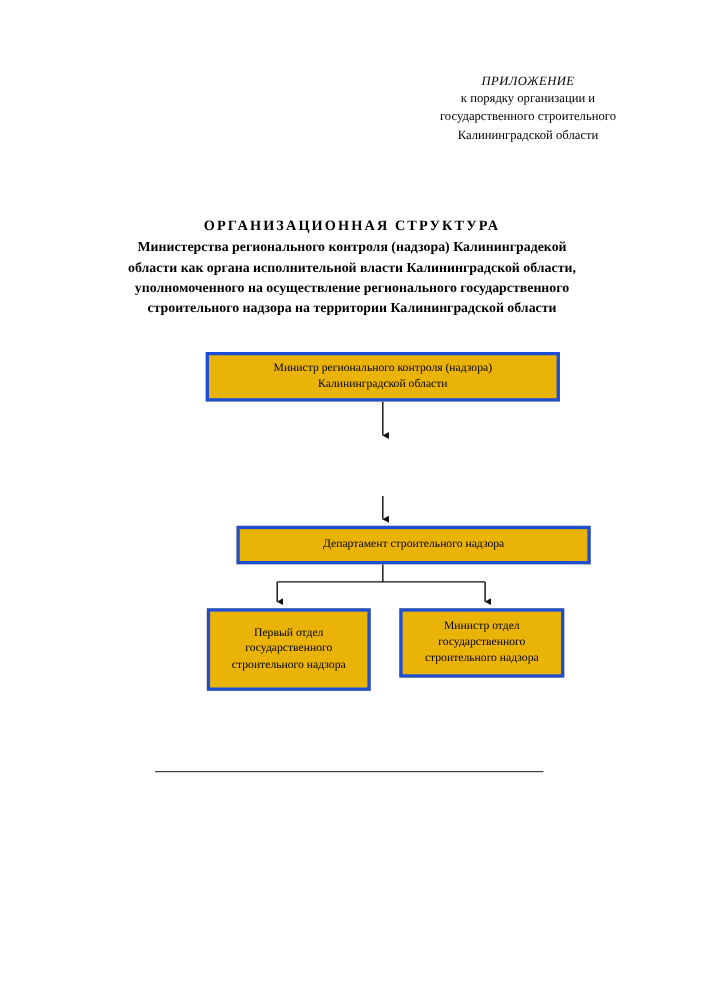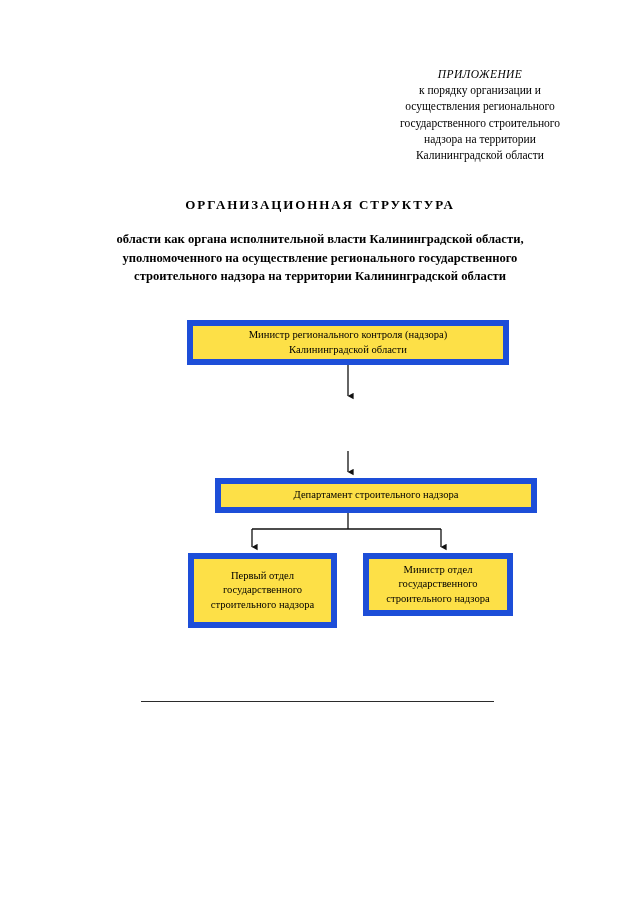--- a/index.html
+++ b/index.html
@@ -37,38 +37,38 @@
     width: 584px;
     text-align: center;
     font-weight: bold;
     font-size: 12.6px;
     line-height: 18.4px;
   }
   .title-block .title-main {
     display: block;
     letter-spacing: 1.9px;
     font-size: 13px;
-    margin-bottom: 16px;
+    margin-bottom: 1px;
   }
   .title-block .title-sub { display: block; }
 
   
   .chart {
     position: absolute;
     left: 0;
     top: 0;
     width: 640px;
     height: 905px;
     pointer-events: none;
   }
   .node {
     position: absolute;
     box-sizing: border-box;
-    border: 6px solid #1d4ed8;
-    background: #fde047;
+    border: 3px solid #1d4ed8;
+    background: #eab308;
     display: flex;
     align-items: center;
     justify-content: center;
     text-align: center;
     font-size: 10.6px;
     line-height: 14.6px;
     padding: 2px 6px;
     pointer-events: auto;
   }
   .node .node-text { display: block; }
@@ -95,28 +95,27 @@
     height: 0;
     border-top: 1px solid #2b2b2b;
   }
 </style>
 </head>
 <body>
 
 <div class="header-block">
   <span class="hdr-line first">ПРИЛОЖЕНИЕ</span>
   <span class="hdr-line">к порядку организации и</span>
-  <span class="hdr-line">осуществления регионального</span>
   <span class="hdr-line">государственного строительного</span>
-  <span class="hdr-line">надзора на территории</span>
   <span class="hdr-line">Калининградской области</span>
 </div>
 
 <div class="title-block">
   <span class="title-main">ОРГАНИЗАЦИОННАЯ СТРУКТУРА</span>
+  <span class="title-sub">Министерства регионального контроля (надзора) Калининградекой</span>
   <span class="title-sub">области как органа исполнительной власти Калининградской области,</span>
   <span class="title-sub">уполномоченного на осуществление регионального государственного</span>
   <span class="title-sub">строительного надзора на территории Калининградской области</span>
 </div>
 
 <div class="chart">
 
   <svg class="connectors" width="640" height="905" viewBox="0 0 640 905">
     <defs>
       <marker id="arrowhead" markerWidth="7" markerHeight="7" refX="3.2" refY="5.6" orient="auto" markerUnits="userSpaceOnUse">

